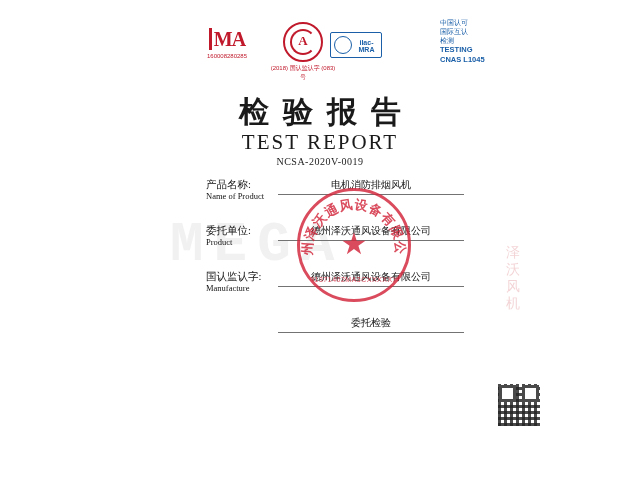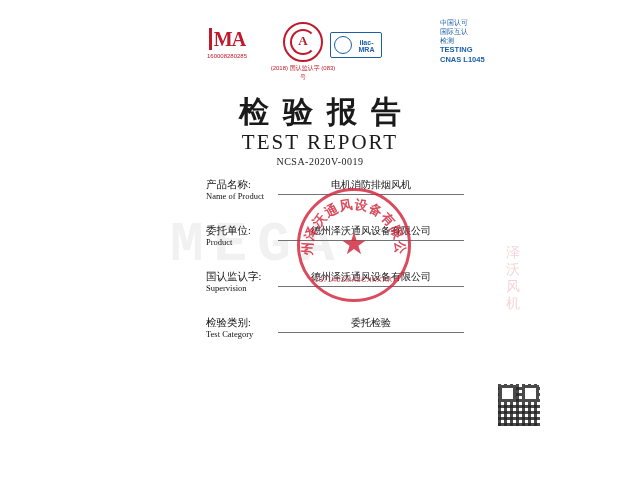--- a/index.html
+++ b/index.html
@@ -407,30 +407,26 @@
       <div class="field-label">
         <div class="cn">委托单位:</div>
         <div class="en">Product</div>
       </div>
       <div class="field-value">德州泽沃通风设备有限公司</div>
     </div>
 
     <div class="field-row">
       <div class="field-label">
         <div class="cn">国认监认字:</div>
-        <div class="en">Supervision</div>
+        <div class="en">Manufacture</div>
       </div>
       <div class="field-value">德州泽沃通风设备有限公司</div>
     </div>
 
     <div class="field-row">
-      <div class="field-label">
-        <div class="cn">检验类别:</div>
-        <div class="en">Test Category</div>
-      </div>
       <div class="field-value">委托检验</div>
     </div>
   </div>
 
   <div class="seal">
     <svg class="seal-arc" viewBox="0 0 108 108">
       <defs>
         <path id="sealArc" d="M 12,60 A 42,42 0 0 1 96,60"></path>
       </defs>
       <text>

